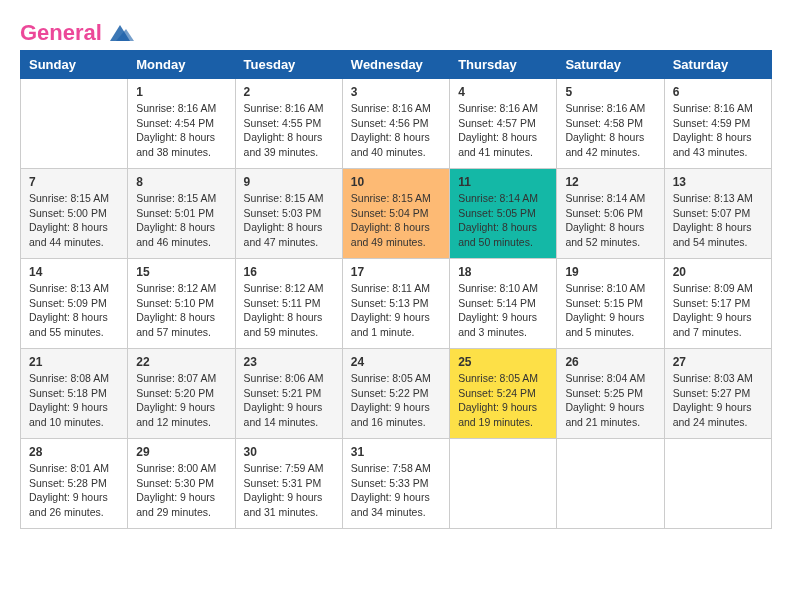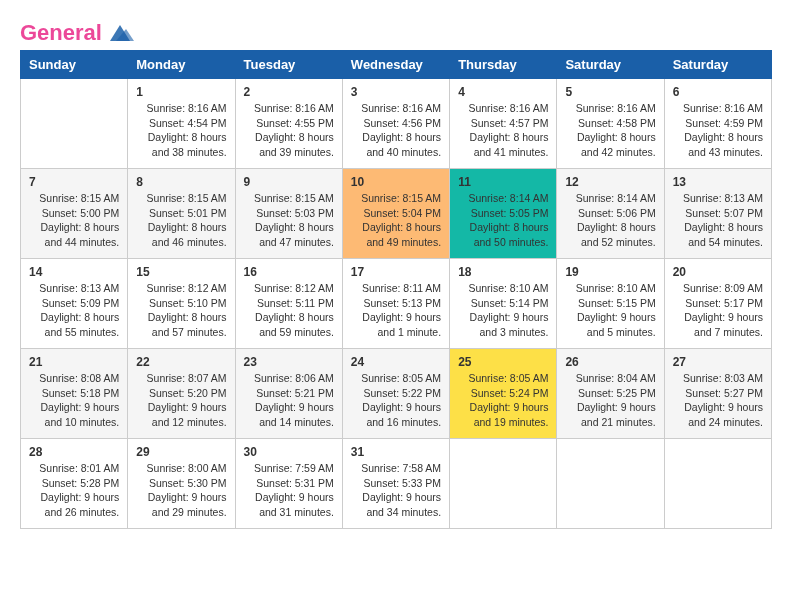--- a/index.html
+++ b/index.html
@@ -69,21 +69,20 @@
     .day-number {
       font-weight: bold;
       font-size: 12px;
       display: block;
       margin-bottom: 2px;
     }
     .day-info {
       font-size: 10.5px;
       line-height: 1.4;
       color: #333;
-      text-align: right;
     }
     .empty-cell {
       background: #fff !important;
     }
   </style>
 </head>
 <body>
 
 <div class="header-area">
   <div class="logo">

